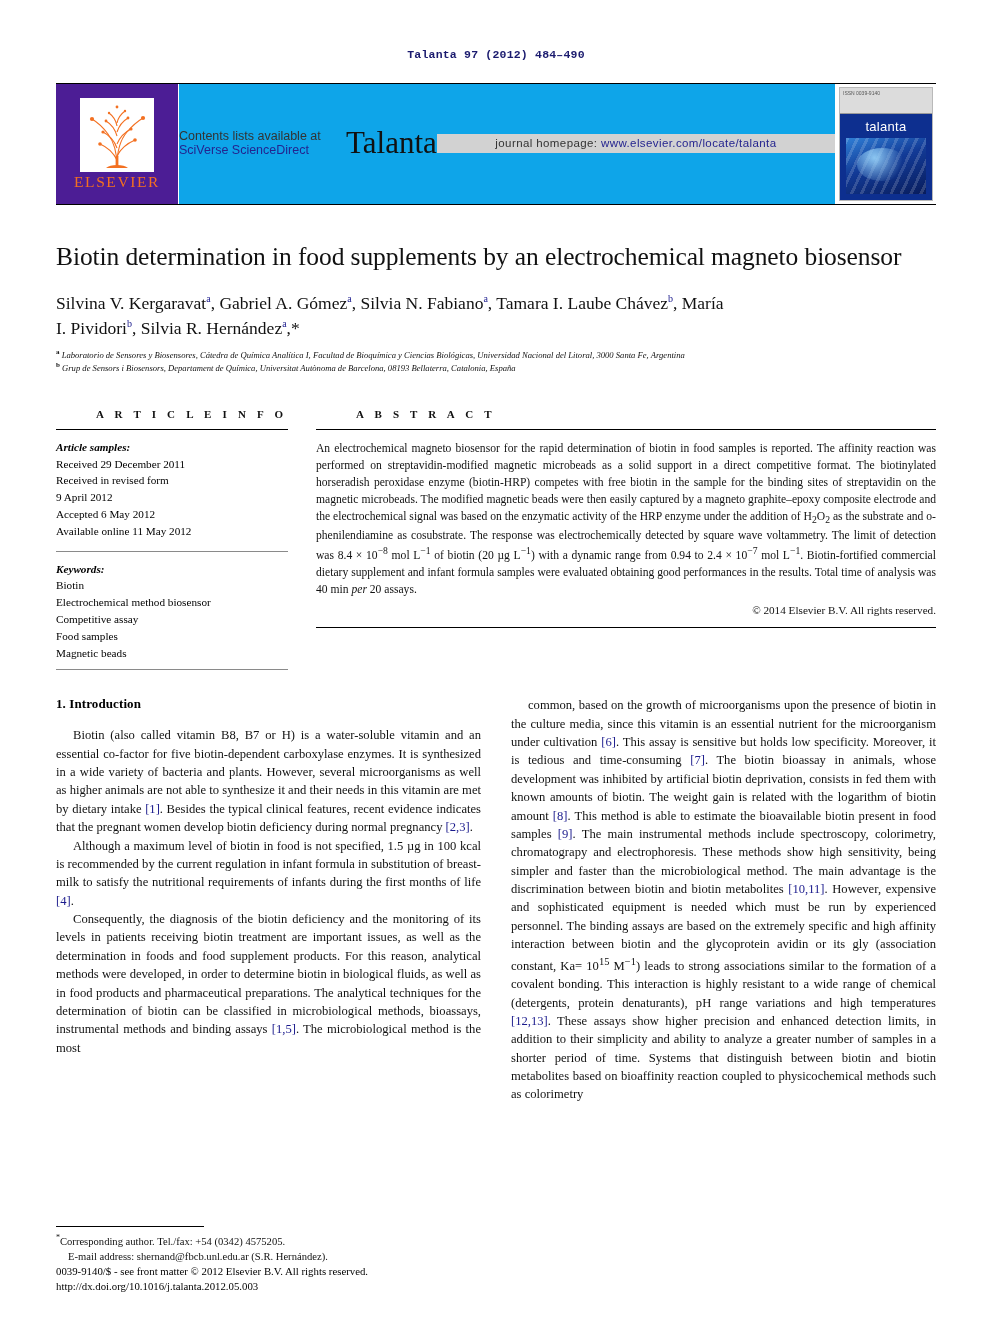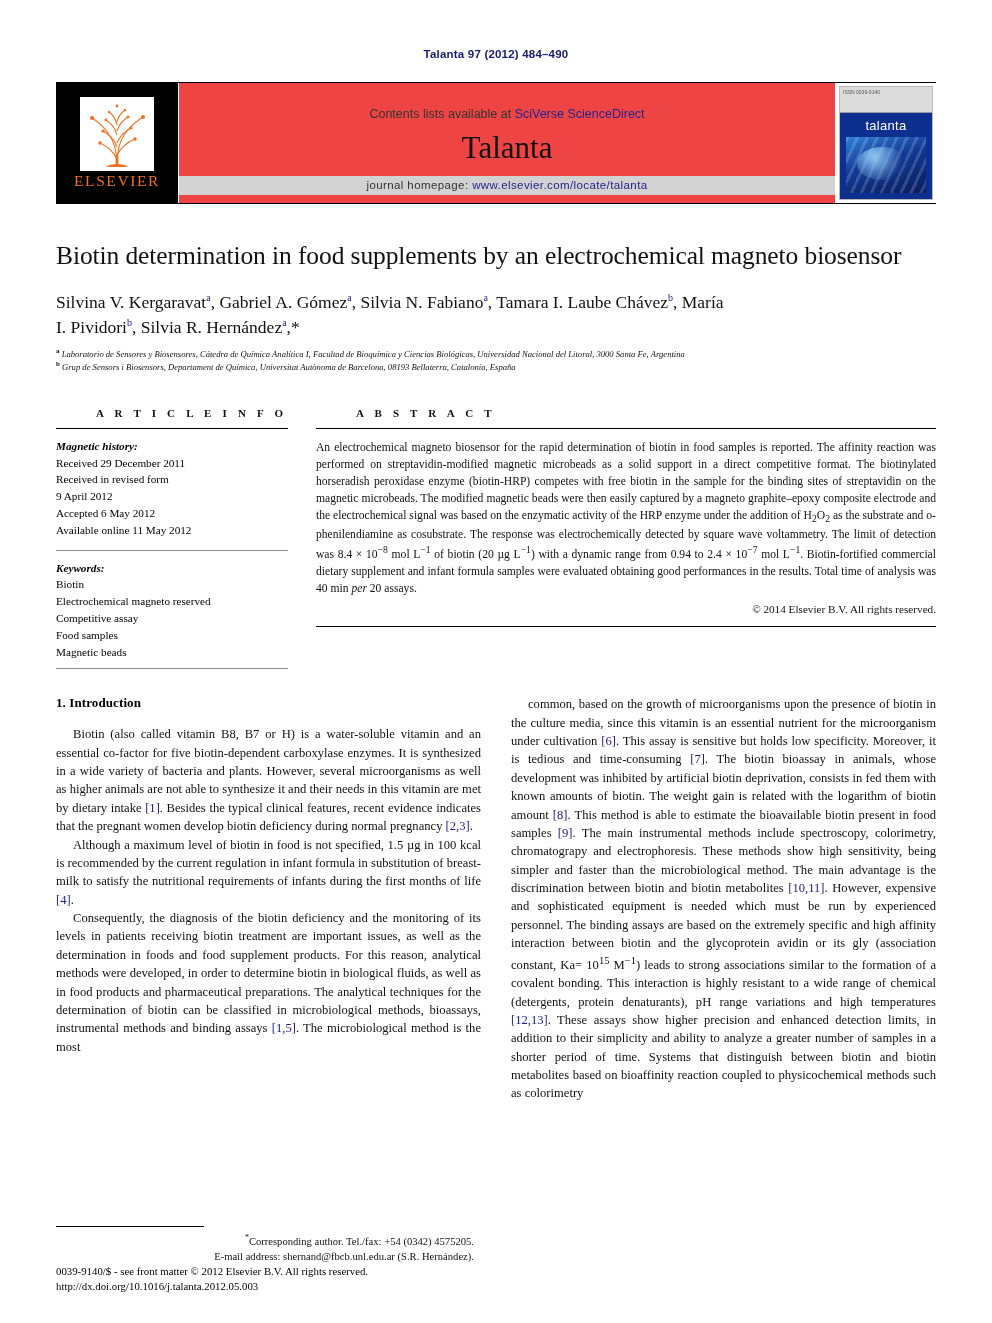--- a/index.html
+++ b/index.html
@@ -19,21 +19,21 @@
     width: 992px;
     height: 1323px;
     position: relative;
     box-sizing: border-box;
     padding: 0 56px;
   }
 
   
   .running-head {
     text-align: center;
-    font-family: Liberation Sans, sans-serif;
+    font-family: Liberation Mono, monospace;
     font-size: 11.5px;
     font-weight: bold;
     color: #1a1a6e;
     padding-top: 48px;
     letter-spacing: .2px;
   }
 
   
   .masthead {
     margin-top: 22px;
@@ -43,41 +43,41 @@
     border-top: 1px solid #000;
     border-bottom: 1px solid #000;
   }
   .elsevier-logo {
     width: 122px;
     flex: 0 0 122px;
     display: flex;
     flex-direction: column;
     align-items: center;
     justify-content: center;
-    background: #000000;
+    background: #4c1d95;
     padding: 3px 0 2px;
     box-sizing: border-box;
   }
   .tree-svg { display:block; }
   .elsevier-word {
     font-family: "Liberation Serif", serif;
     font-size: 15.5px;
     letter-spacing: 1.6px;
     color: #f37021;
     font-weight: normal;
     margin-top: 1px;
   }
   .masthead-center {
     flex: 1 1 auto;
-    background: #ef4444;
+    background: #0ea5e9;
     display: flex;
-    flex-direction: column;
+    flex-direction: row;
     align-items: center;
     justify-content: space-between;
-    padding: 24px 0 8px;
+    padding: 6px 0 8px;
     box-sizing: border-box;
     border-left: 1px solid #fff;
     border-right: 1px solid #fff;
   }
   .contents-line {
     font-family: "Liberation Sans", sans-serif;
     font-size: 12.5px;
     color: #333;
   }
   .contents-line .sd-link { color:#24248f; }
@@ -258,21 +258,20 @@
   }
   .footnote-rule {
     border-top: 1px solid #000;
     width: 148px;
     margin-bottom: 5px;
   }
   .footnote {
     font-size: 10.6px;
     line-height: 1.42;
     color: #111;
-    text-align: right;
   }
   .footnote .star { vertical-align: super; font-size: 8px; }
   .footnote .email-label { }
   .footnote-indent { padding-left: 12px; }
   .imprint {
     font-size: 10.8px;
     line-height: 1.45;
   }
 </style>
 </head>
@@ -349,34 +348,34 @@
     <div><sup>b</sup> Grup de Sensors i Biosensors, Departament de Química, Universitat Autònoma de Barcelona, 08193 Bellaterra, Catalonia, España</div>
   </div>
 
   <div class="info-abstract">
 
     <div class="col-info">
       <div class="section-heading">A R T I C L E  I N F O</div>
       <div class="rule"></div>
 
       <div class="info-block">
-        <div class="lead">Magnetic history:</div>
+        <div class="lead">Article samples:</div>
         <div>Received 29 December 2011</div>
         <div>Received in revised form</div>
         <div>9 April 2012</div>
         <div>Accepted 6 May 2012</div>
         <div>Available online 11 May 2012</div>
       </div>
 
       <div class="rule-thin kw-sep"></div>
 
       <div class="info-block">
         <div class="lead">Keywords:</div>
         <div>Biotin</div>
-        <div>Electrochemical magneto reserved</div>
+        <div>Electrochemical method biosensor</div>
         <div>Competitive assay</div>
         <div>Food samples</div>
         <div>Magnetic beads</div>
       </div>
 
       <div class="rule-thin info-bottom-rule"></div>
     </div>
 
     <div class="col-abstract">
       <div class="section-heading">A B S T R A C T</div>

